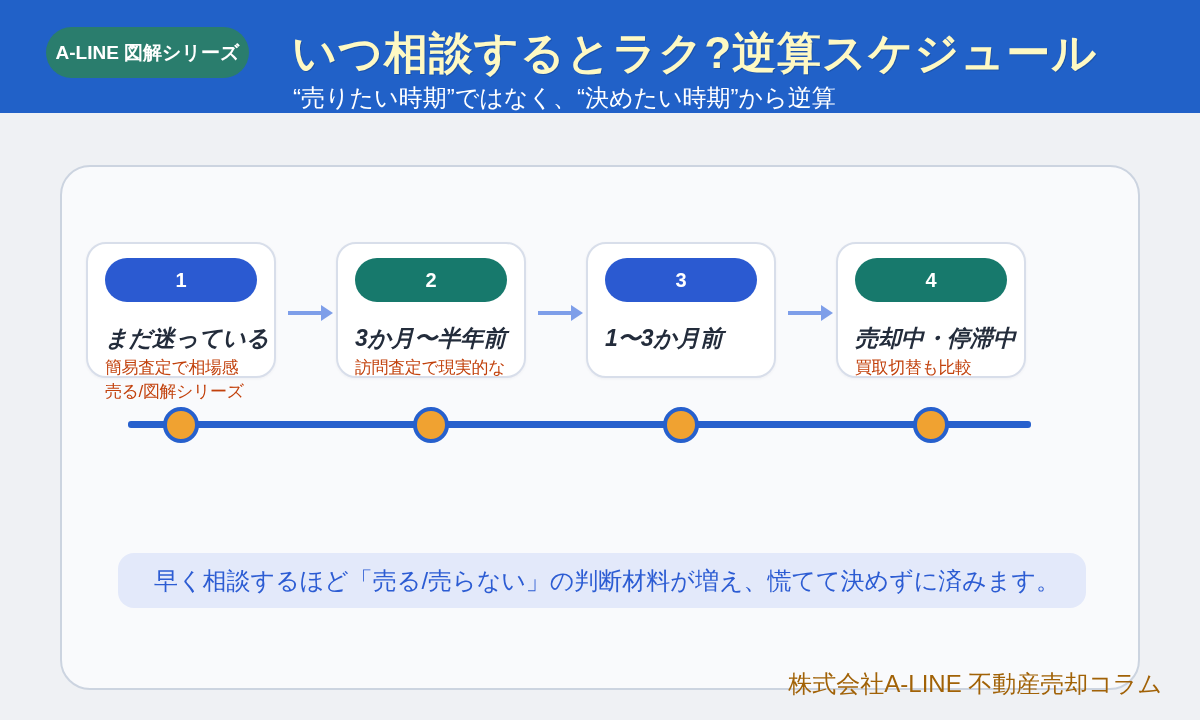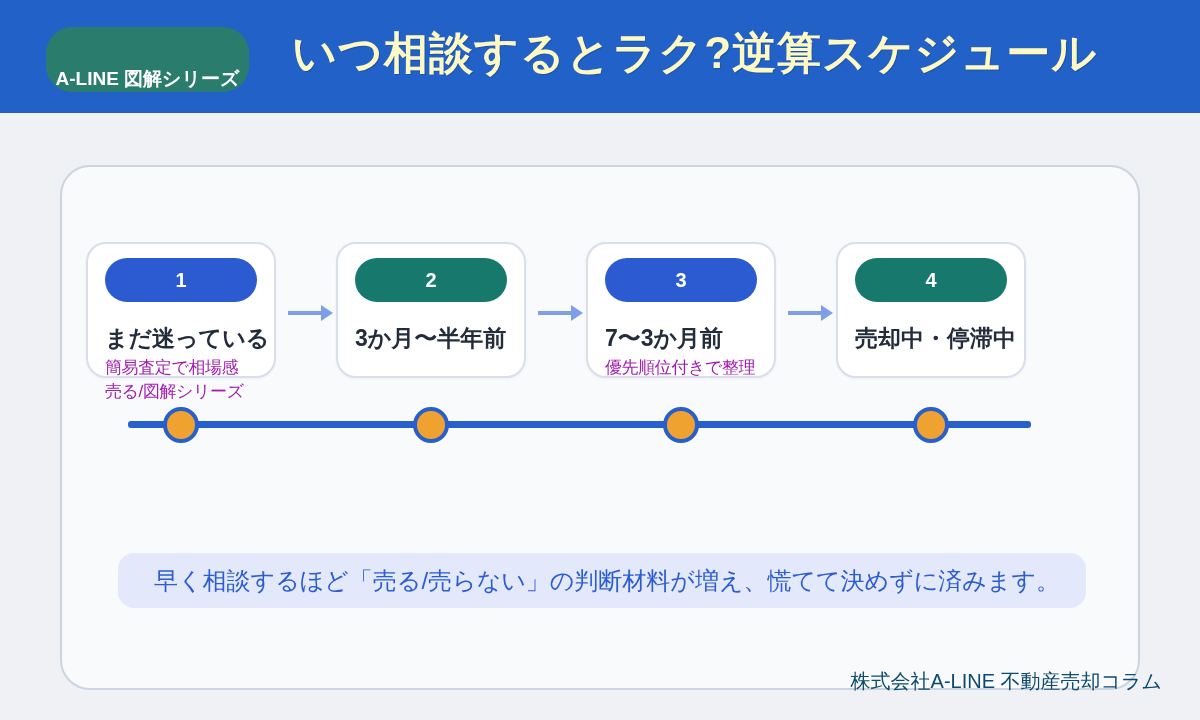--- a/index.html
+++ b/index.html
@@ -11,23 +11,23 @@
     overflow:hidden;
   }
 
   
   .header {
     position:absolute; left:0; top:0; width:1200px; height:113px;
     background:#2161c8;
   }
   .badge {
     position:absolute; left:46px; top:27px;
-    width:203px; height:65px; border-radius:26px;
+    width:203px; height:51px; border-radius:26px;
     background:#2a7d6d;
-    display:flex; align-items:flex-end; justify-content:center;
+    display:flex; align-items:center; justify-content:center;
     color:#ffffff; font-size:19px; font-weight:bold; white-space:nowrap;
   }
   .header-title {
     position:absolute; left:292px; top:24px;
     color:#fef9c3; font-size:44px; font-weight:bold;
     letter-spacing:1px; white-space:nowrap;
     text-shadow:1px 1px 0 rgba(0,0,0,0.15);
   }
   .header-subtitle {
     position:absolute; left:293px; top:82px;
@@ -59,24 +59,25 @@
     width:152px; height:44px; border-radius:22px;
     display:flex; align-items:center; justify-content:center;
     color:#ffffff; font-size:20px; font-weight:bold;
   }
   .pill-blue { background:#2b5ad1; }
   .pill-teal { background:#17796c; }
   .step-title {
     position:absolute; left:19px; top:81px;
     font-size:23px; font-weight:bold; color:#232c3b;
     white-space:nowrap;
+    font-style:italic;
   }
   .step-desc {
     position:absolute; left:19px; top:114px;
-    font-size:17px; line-height:24px; color:#a21caf;
+    font-size:17px; line-height:24px; color:#c2410c;
     white-space:nowrap; letter-spacing:-0.4px;
   }
 
   
   .arrow {
     position:absolute; top:311px;
     width:34px; height:4px; background:#7e9ee9;
   }
   .arrow-1 { left:288px; } .arrow-2 { left:538px; } .arrow-3 { left:788px; }
   .arrow::after {
@@ -107,31 +108,32 @@
     background:#e3e9fa;
     display:flex; align-items:center; justify-content:center;
   }
   .callout-text {
     color:#2c5cd3; font-size:24px; font-weight:normal; white-space:nowrap;margin-left:10px;
   }
 
   
   .footer {
     position:absolute; right:38px; top:668px;
-    color:#0c4a6e; font-size:20px; white-space:nowrap;
+    color:#a16207; font-size:24px; white-space:nowrap;
   }
 </style>
 </head>
 <body>
 
 <div class="header">
   <div class="badge">
     <span>A-LINE 図解シリーズ</span>
   </div>
   <div class="header-title">いつ相談するとラク?逆算スケジュール</div>
+  <div class="header-subtitle">“売りたい時期”ではなく、“決めたい時期”から逆算</div>
 </div>
 
 <div class="panel"></div>
 
 <div class="step step-1">
   <div class="card-bg"></div>
   <div class="pill pill-blue">
     <span>1</span>
   </div>
   <div class="step-title">まだ迷っている</div>
@@ -141,41 +143,42 @@
   </div>
 </div>
 
 <div class="step step-2">
   <div class="card-bg"></div>
   <div class="pill pill-teal">
     <span>2</span>
   </div>
   <div class="step-title">3か月〜半年前</div>
   <div class="step-desc">
+    <div>訪問査定で現実的な</div>
   </div>
 </div>
 
 <div class="step step-3">
   <div class="card-bg"></div>
   <div class="pill pill-blue">
     <span>3</span>
   </div>
-  <div class="step-title">7〜3か月前</div>
+  <div class="step-title">1〜3か月前</div>
   <div class="step-desc">
-    <div>優先順位付きで整理</div>
   </div>
 </div>
 
 <div class="step step-4">
   <div class="card-bg"></div>
   <div class="pill pill-teal">
     <span>4</span>
   </div>
   <div class="step-title">売却中・停滞中</div>
   <div class="step-desc">
+    <div>買取切替も比較</div>
   </div>
 </div>
 
 <div class="arrow arrow-1"></div>
 <div class="arrow arrow-2"></div>
 <div class="arrow arrow-3"></div>
 
 <div class="timeline"></div>
 <div class="dot dot-1"></div>
 <div class="dot dot-2"></div>

